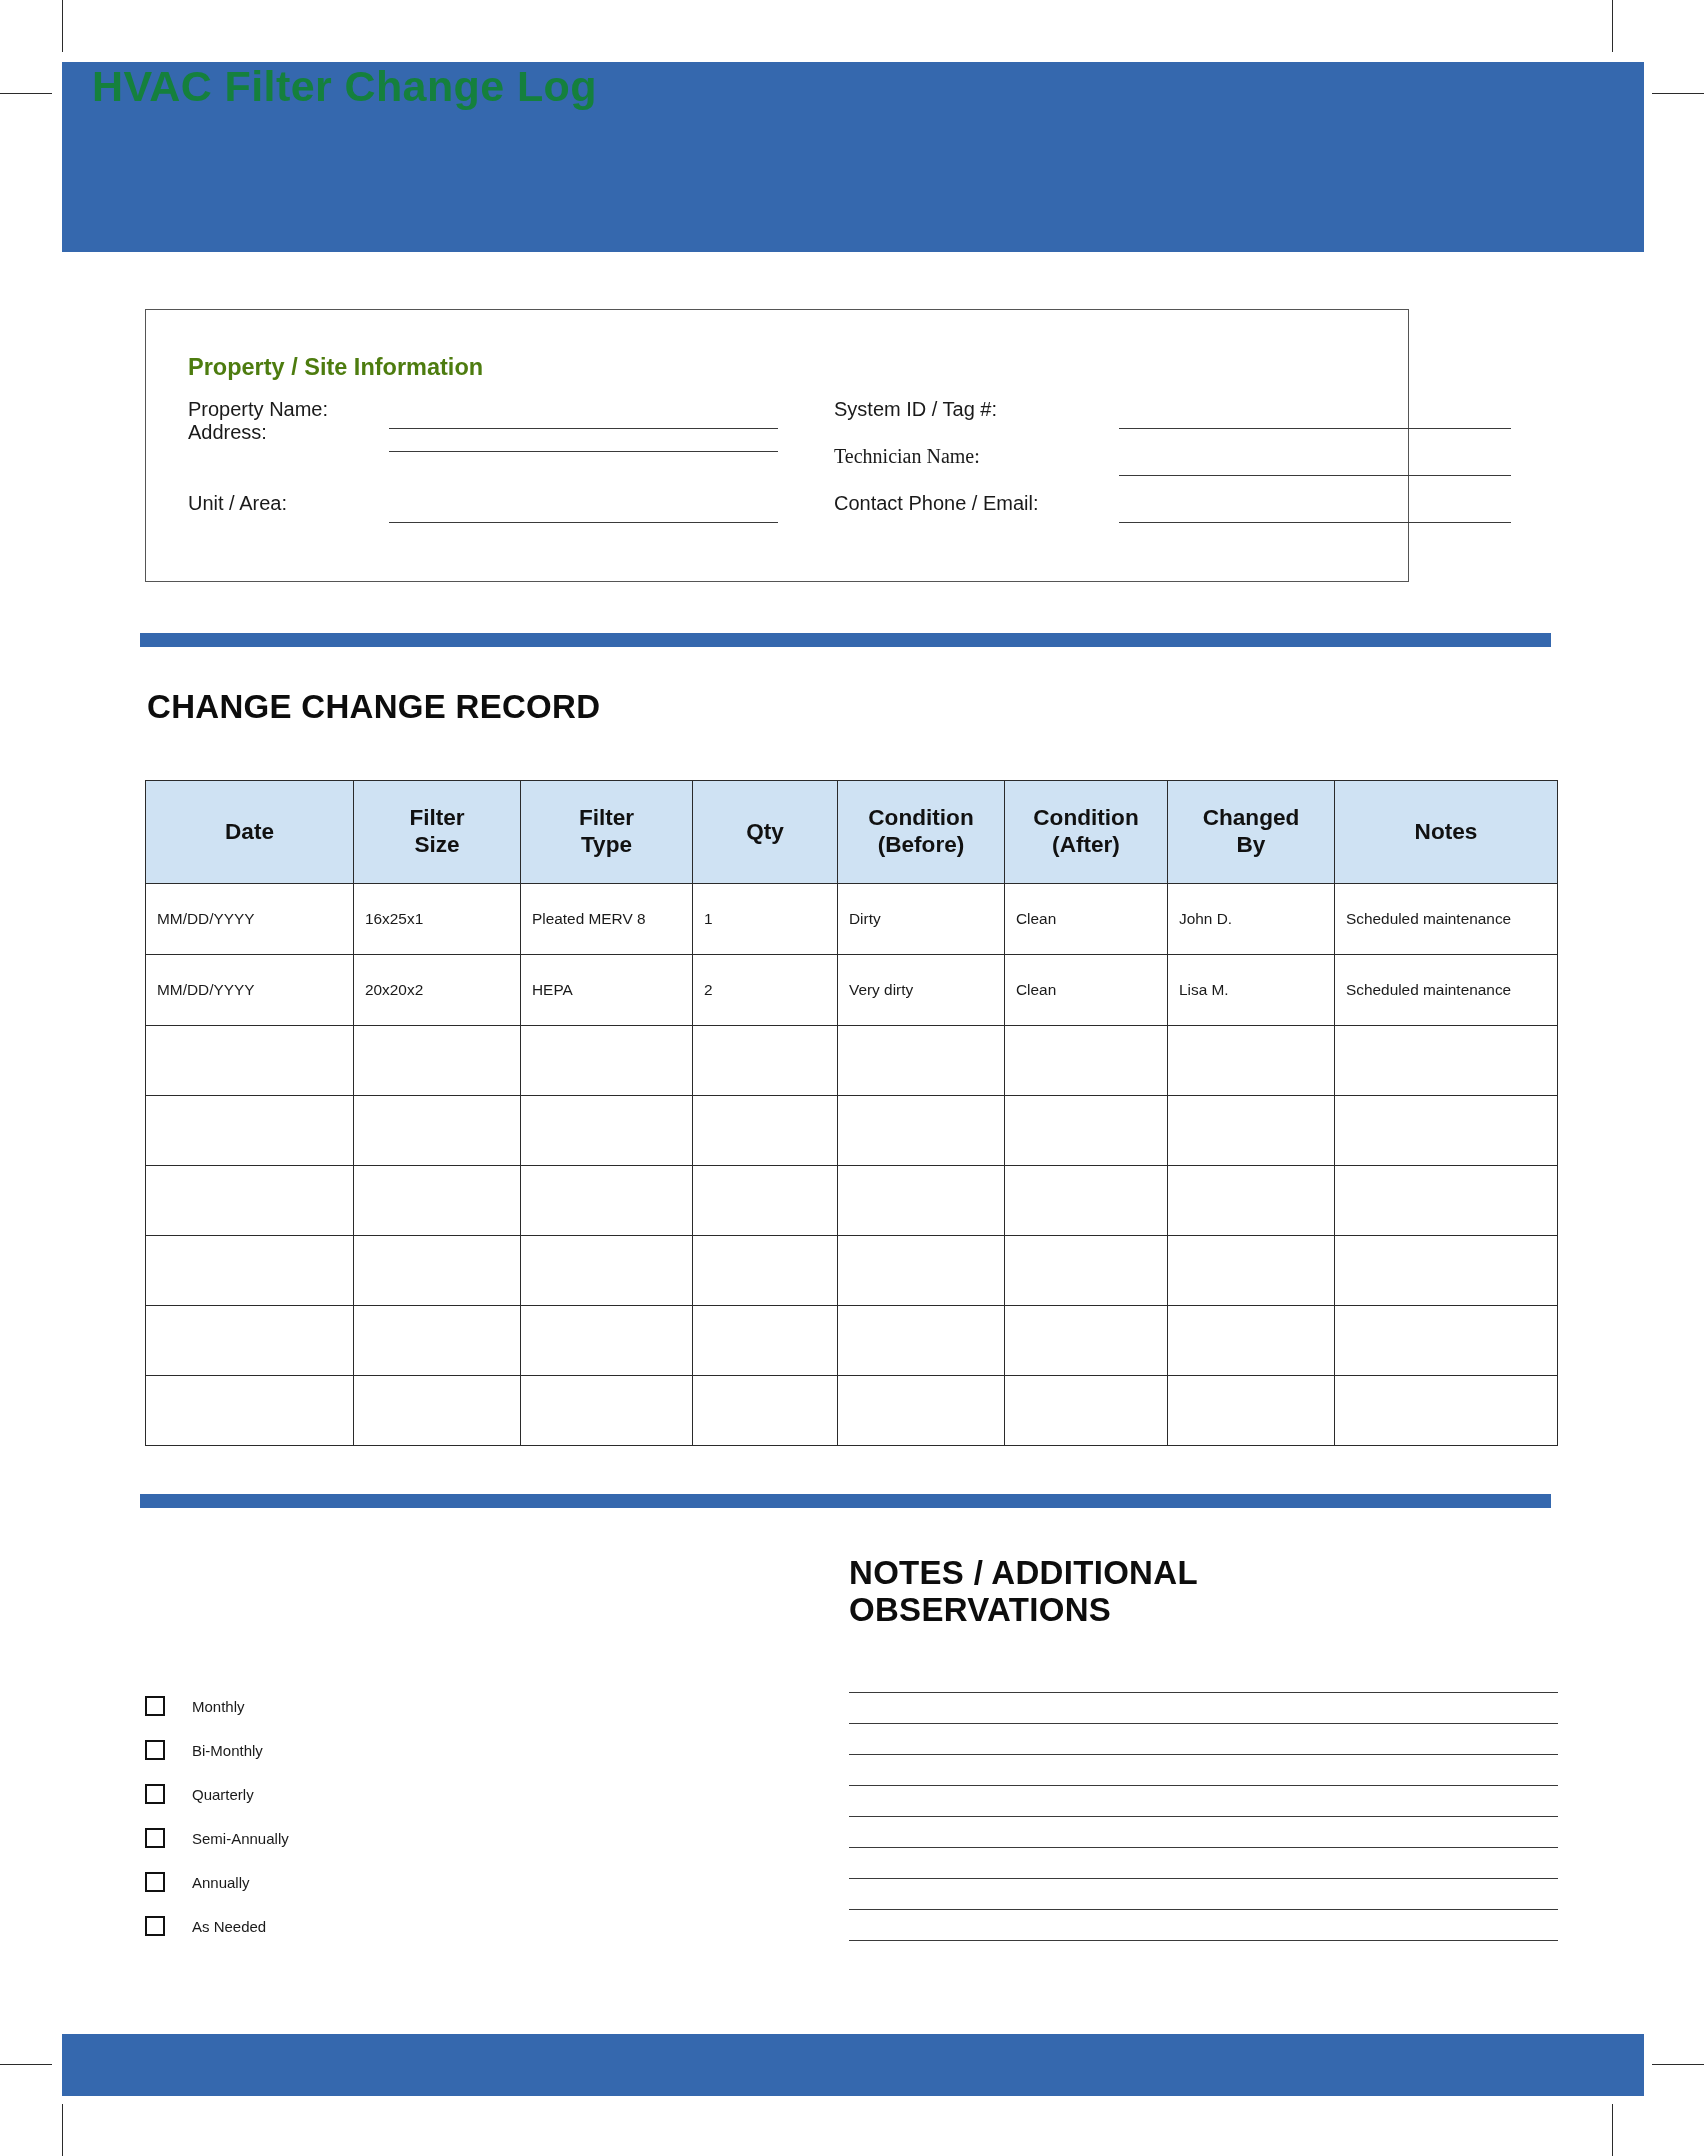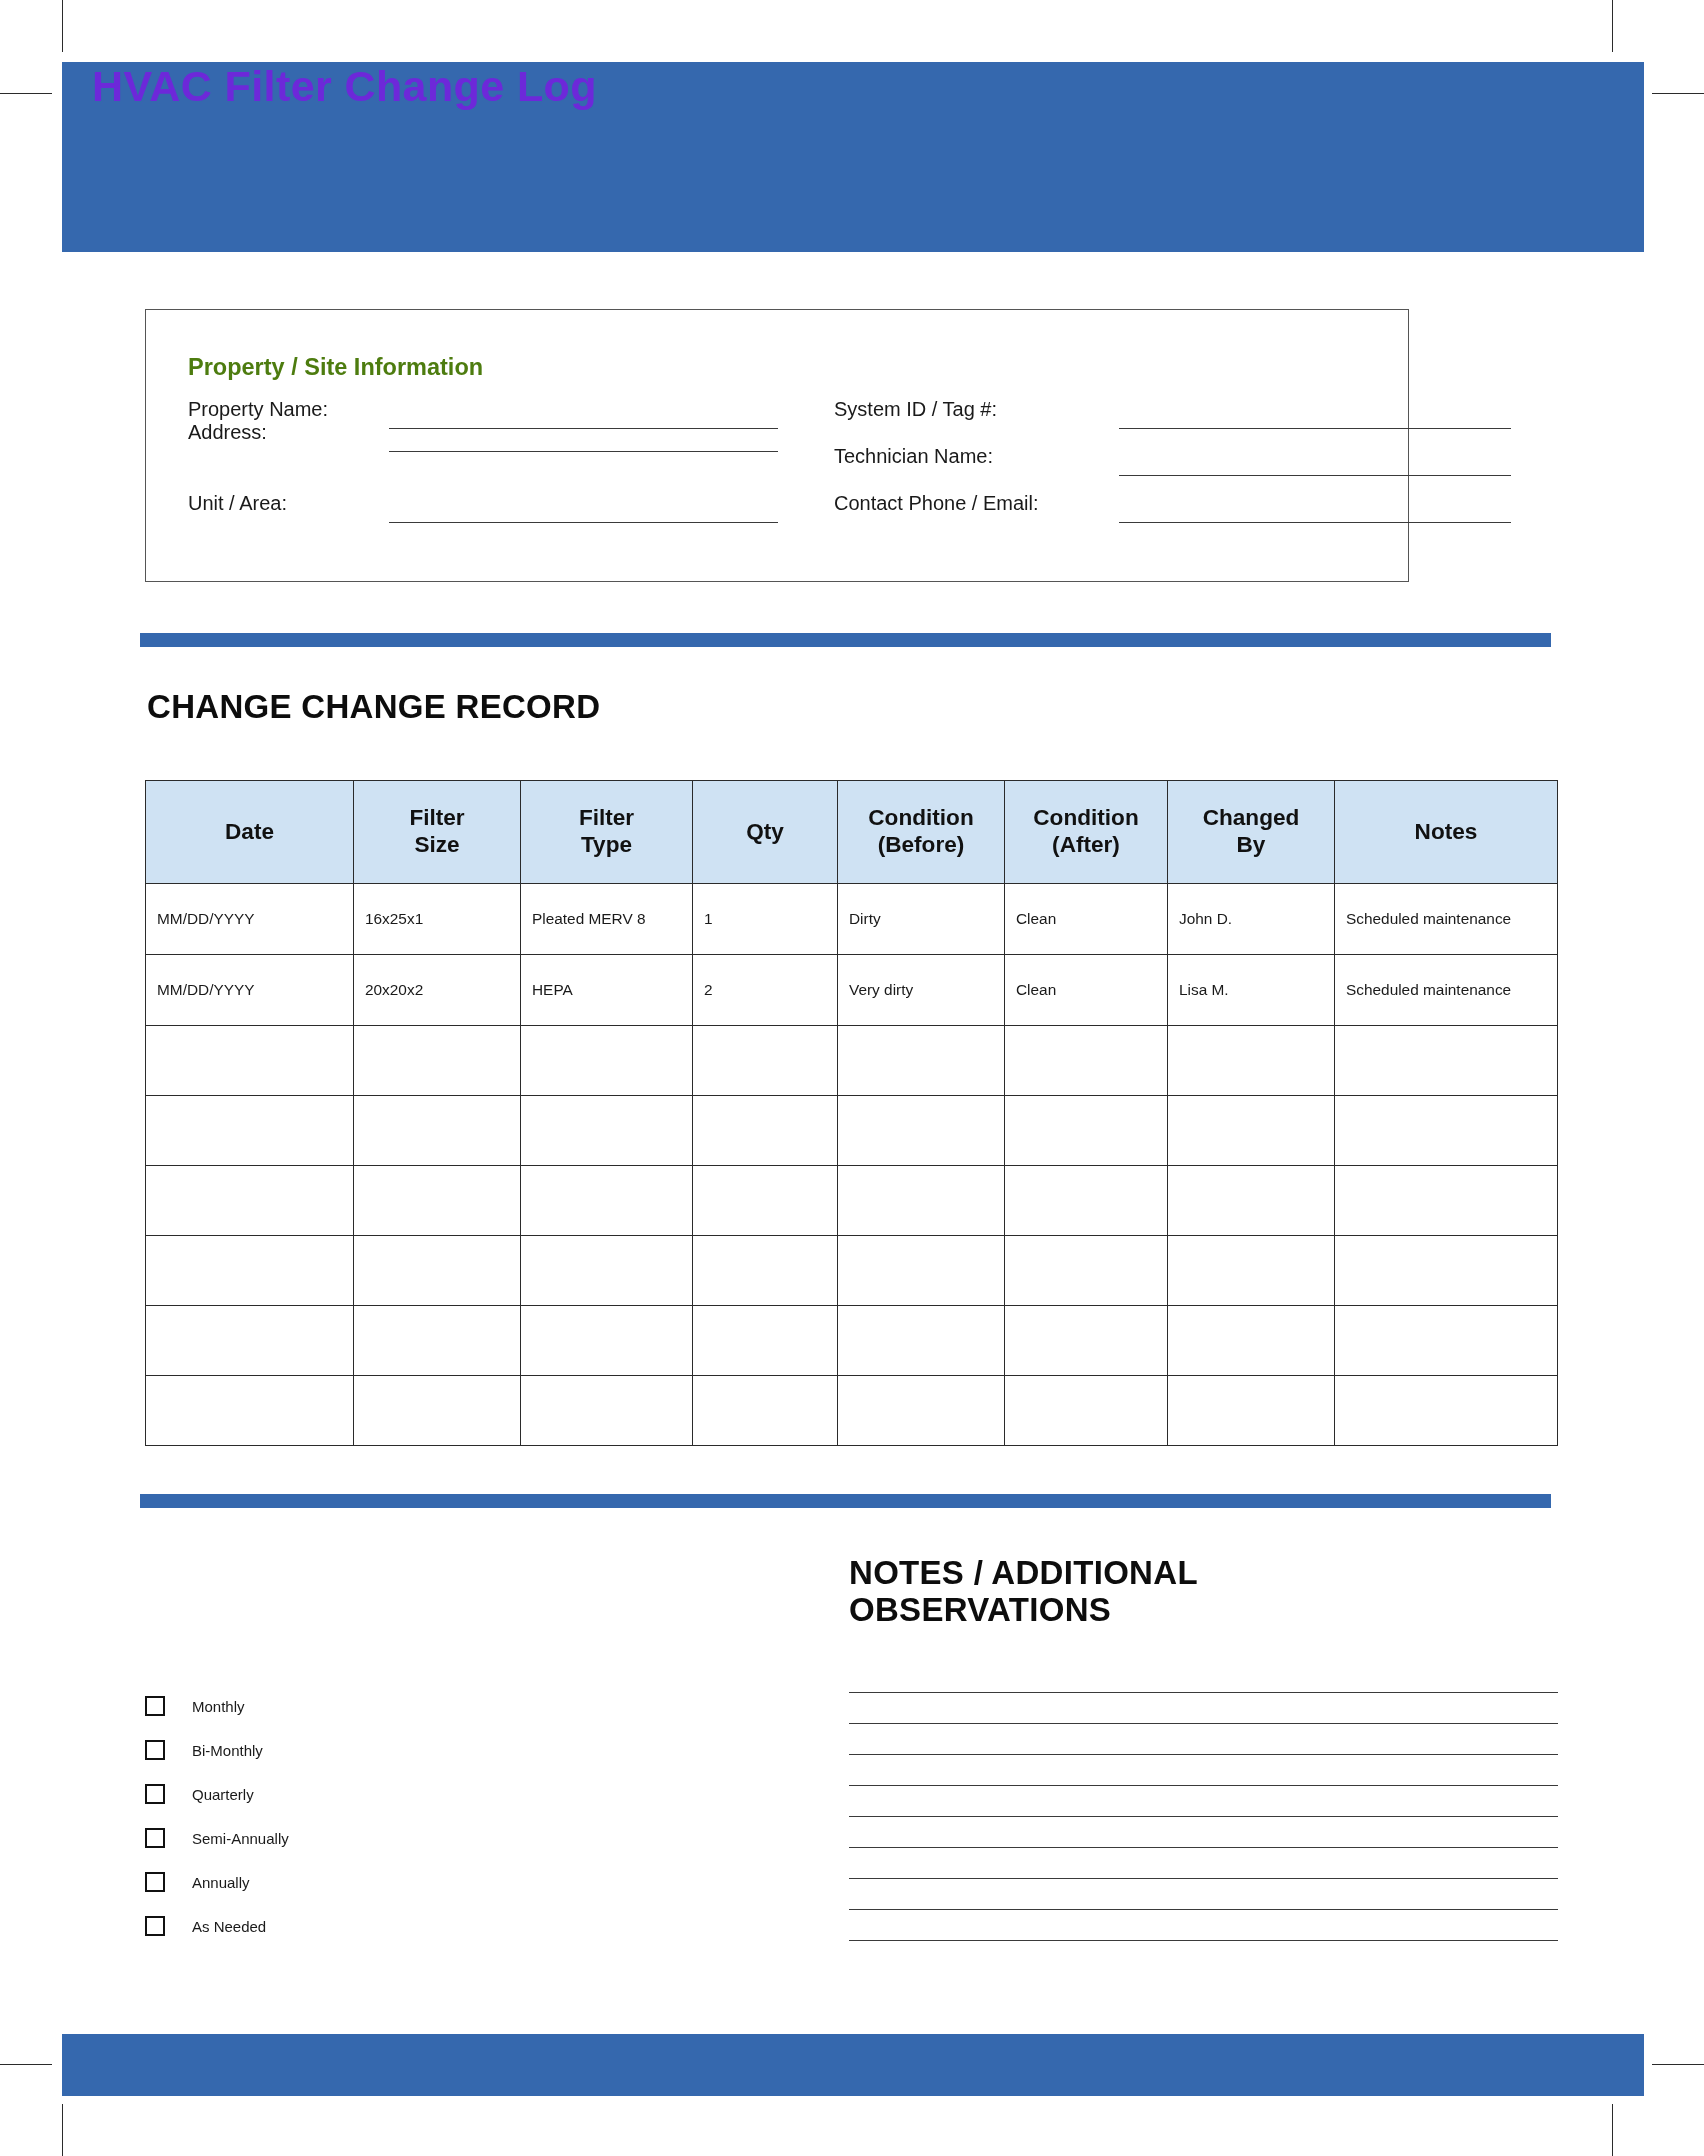--- a/index.html
+++ b/index.html
@@ -35,21 +35,21 @@
     width: 1582px;
     height: 190px;
     background: #3568AE;
   }
   #page-title {
     position: absolute;
     left: 92px;
     top: 62px;
     font-size: 43px;
     font-weight: bold;
-    color: #6d28d9;
+    color: #15803d;
     letter-spacing: 0.4px;
     white-space: nowrap;
   }
 
   
   #info-box {
     position: absolute;
     left: 145px;
     top: 309px;
     width: 1264px;
@@ -233,21 +233,21 @@
   </div>
   <div class="info-field" style="left:188px; top:492px; width:597px;">
     <span class="info-label">Unit / Area:</span>
     <span class="info-line" style="left:201px; width:389px;"></span>
   </div>
 
   <div class="info-field" style="left:834px; top:398px; width:677px;">
     <span class="info-label">System ID / Tag #:</span>
     <span class="info-line" style="left:285px; width:392px;"></span>
   </div>
-  <div class="info-field" style="left:834px; top:445px; width:677px;">
+  <div class="info-field" style="left:834px; top:445px; width:677px;font-family:Liberation Serif, serif;">
     <span class="info-label">Technician Name:</span>
     <span class="info-line" style="left:285px; width:392px;"></span>
   </div>
   <div class="info-field" style="left:834px; top:492px; width:677px;">
     <span class="info-label">Contact Phone / Email:</span>
     <span class="info-line" style="left:285px; width:392px;"></span>
   </div>
 
   <div class="divider" id="divider-1"></div>
 

